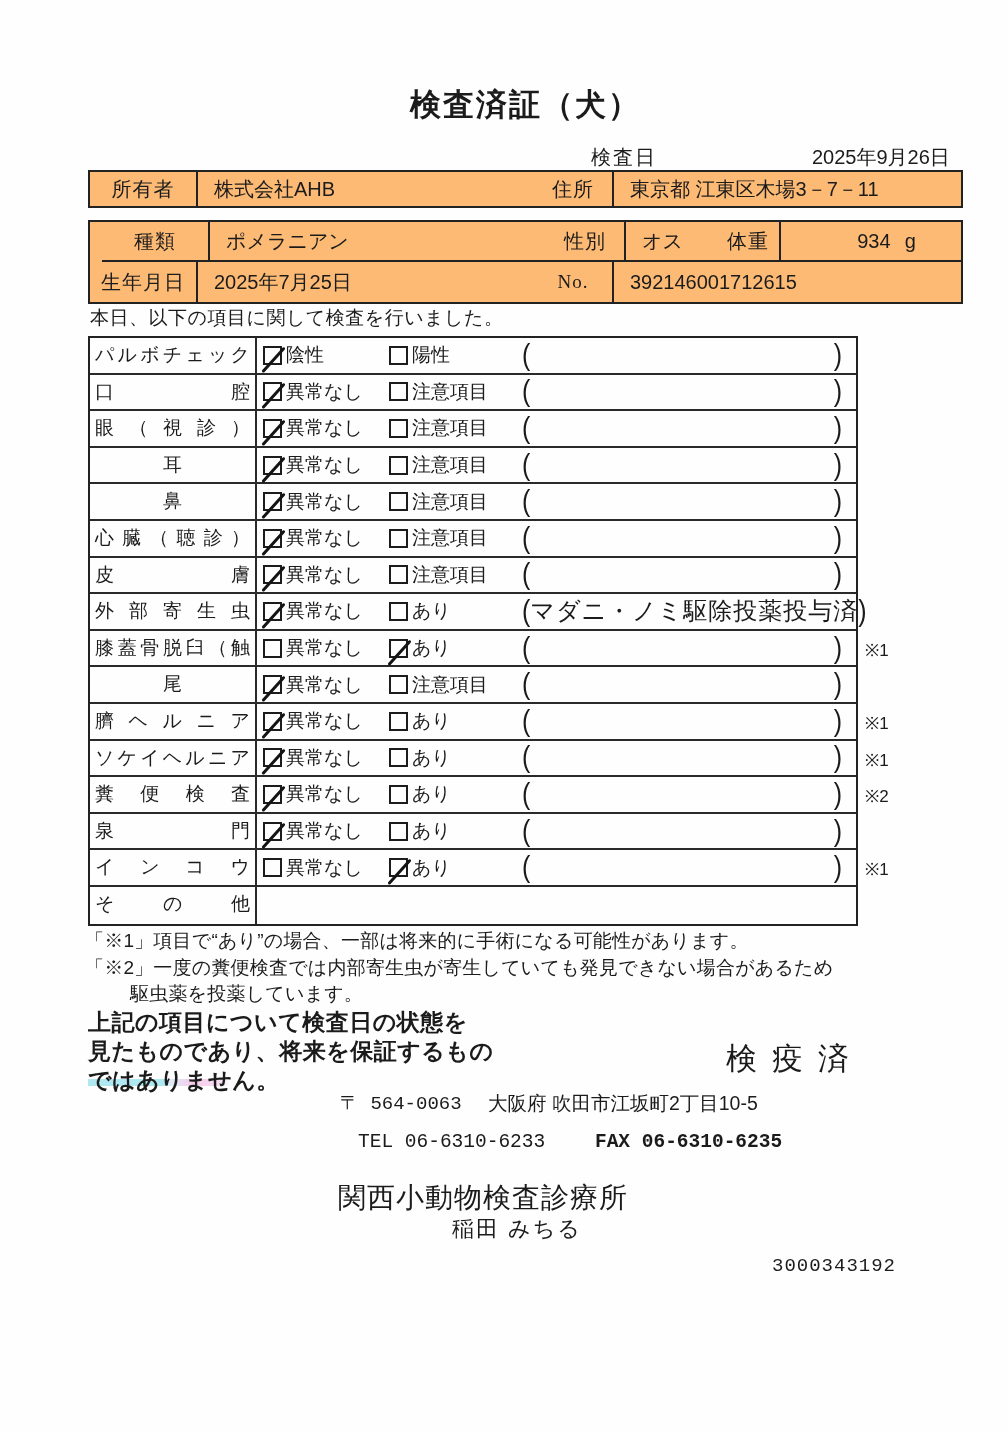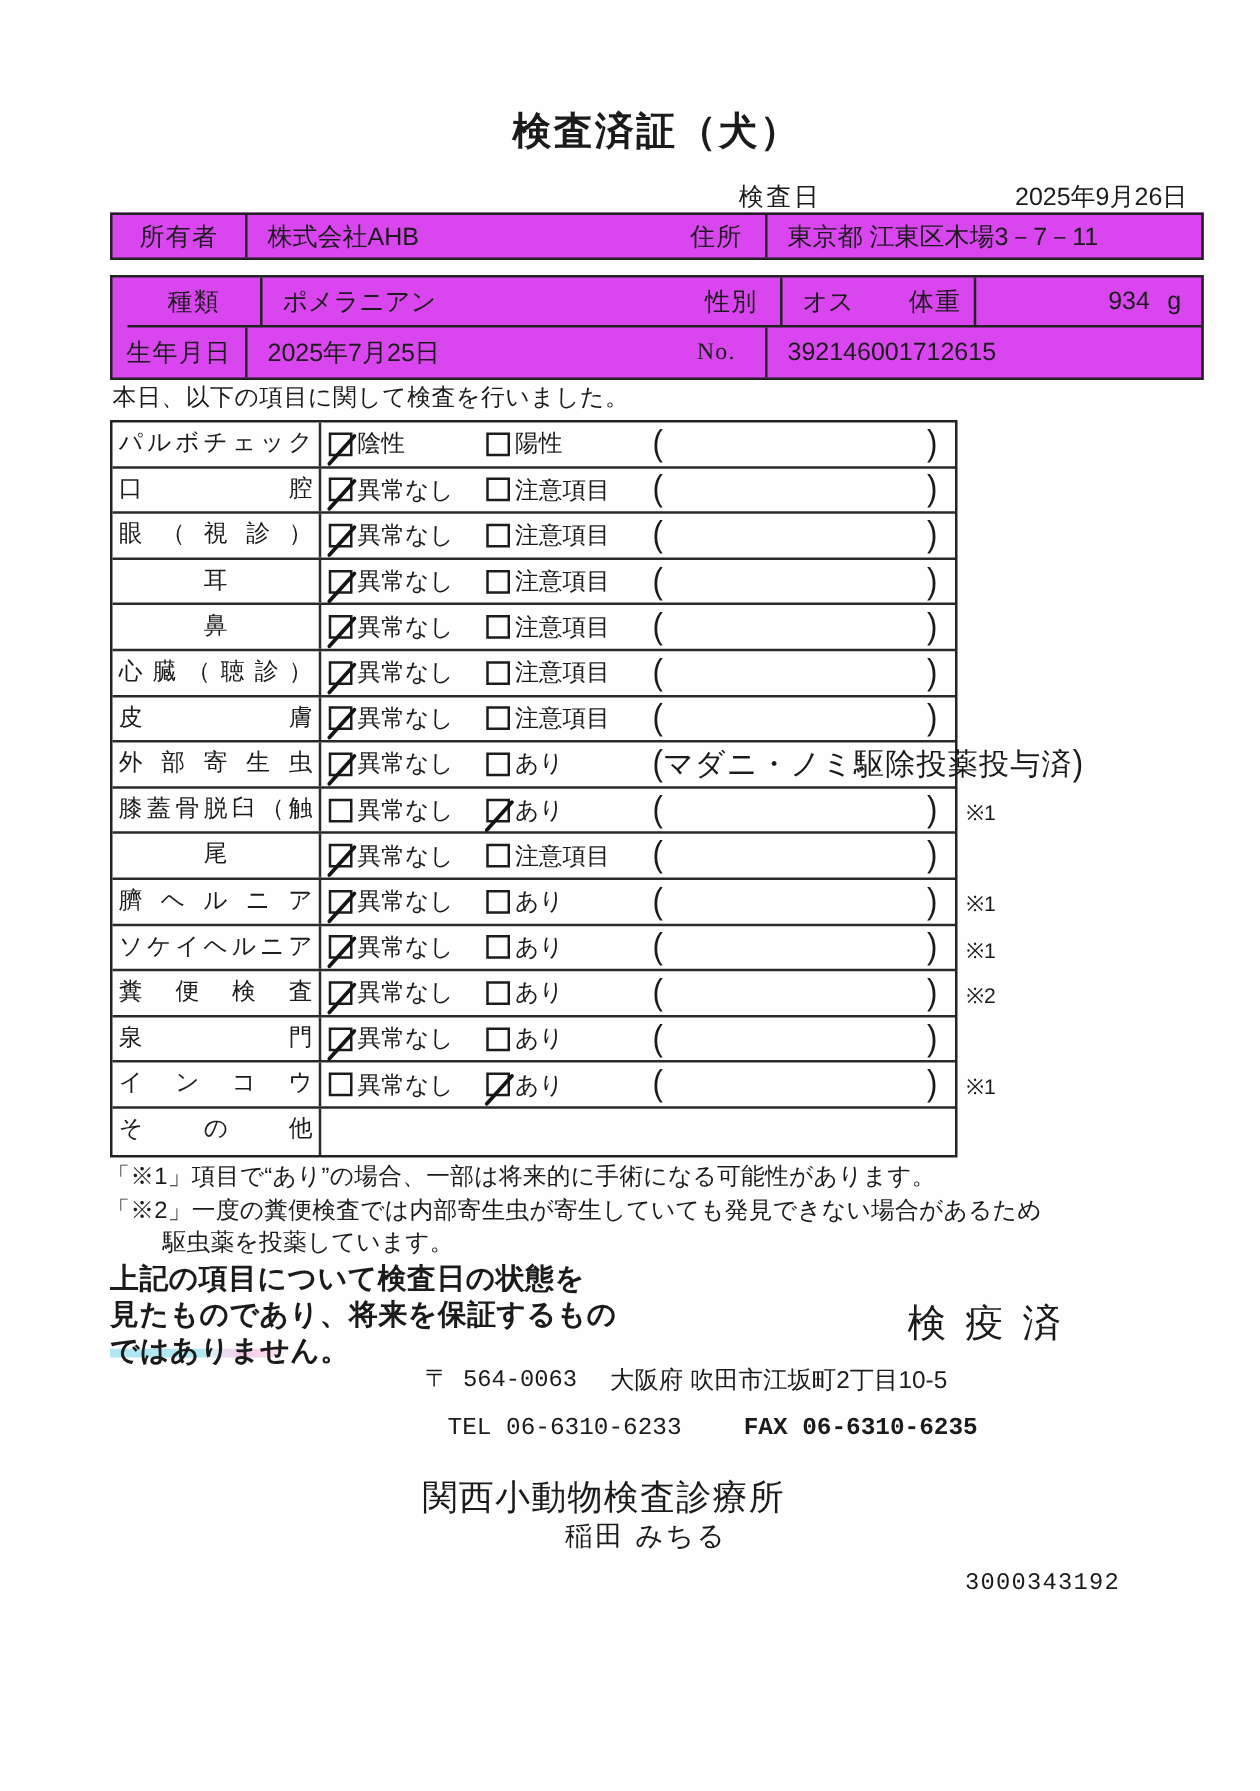--- a/index.html
+++ b/index.html
@@ -18,39 +18,39 @@
   .title {
     left:88px; top:84px; width:875px;
     text-align:center;
     font-size:31px; font-weight:600; letter-spacing:2px;
   }
   .date-row { left:88px; top:144px; width:875px; height:24px; font-size:20px; }
   .date-label { position:absolute; left:503px; top:0; letter-spacing:2px; }
   .date-value { position:absolute; left:724px; top:0; white-space:nowrap; }
 
   
-  .htable { left:88px; width:875px; border:2px solid #222; box-sizing:border-box; background:#d946ef; }
+  .htable { left:88px; width:875px; border:2px solid #222; box-sizing:border-box; background:#fdba74; }
   .t1 { top:170px; height:38px; }
   .t2 { top:220px; height:84px; }
   .hrow { display:grid; height:40px; align-items:center; box-sizing:border-box; }
   .t1 .hrow { height:34px; grid-template-columns:108px 336px 80px auto; }
   .t2 .rowA { grid-template-columns:108px 336px 80px 91px 64px auto; border-bottom:2px solid #222;margin-left:12px; }
   .t2 .rowB { grid-template-columns:108px 336px 80px auto; }
   .hcell { height:100%; display:flex; align-items:center; box-sizing:border-box; font-size:20px; white-space:nowrap; overflow:visible; }
   .hcell.lab { justify-content:center; border-right:2px solid #222; letter-spacing:1px; }
   .hcell.val { padding-left:16px; }
-  .hcell.weight-val { justify-content:flex-end; padding-right:16px;padding-left:47px; }
+  .hcell.weight-val { justify-content:center; padding-right:16px;padding-left:47px; }
   .hcell.weight-val .unit { margin-left:14px; }
   .no-lab { justify-content:center; font-size:19px;font-family:Liberation Serif, serif; }
 
   
   .intro { left:90px; top:305px; font-size:19px; letter-spacing:0.5px; }
 
   
-  .itable { left:88px; top:336px; width:678px; border:2px solid #222; box-sizing:border-box; background:#fefefe; }
+  .itable { left:88px; top:336px; width:770px; border:2px solid #222; box-sizing:border-box; background:#fefefe; }
   .t-row { position:relative; display:grid; grid-template-columns:167px auto; height:36.6px; box-sizing:border-box; border-bottom:2px solid #2a2a2a; }
   .t-row:last-child { border-bottom:none; }
   .row-label {
     border-right:2px solid #2a2a2a;
     box-sizing:border-box;
     padding:0 5px;
     font-size:19px;
     display:block;
     line-height:34.5px;
     text-align:justify; text-align-last:justify;

